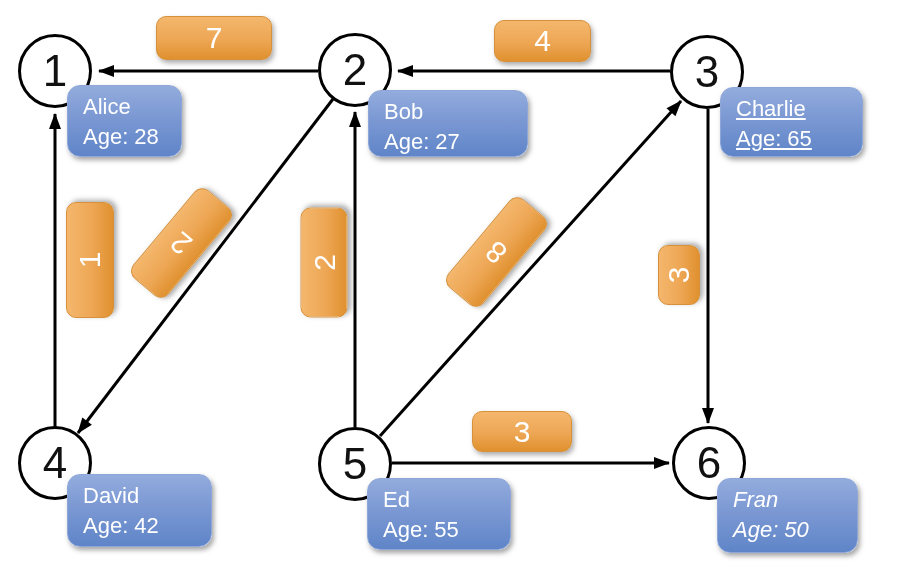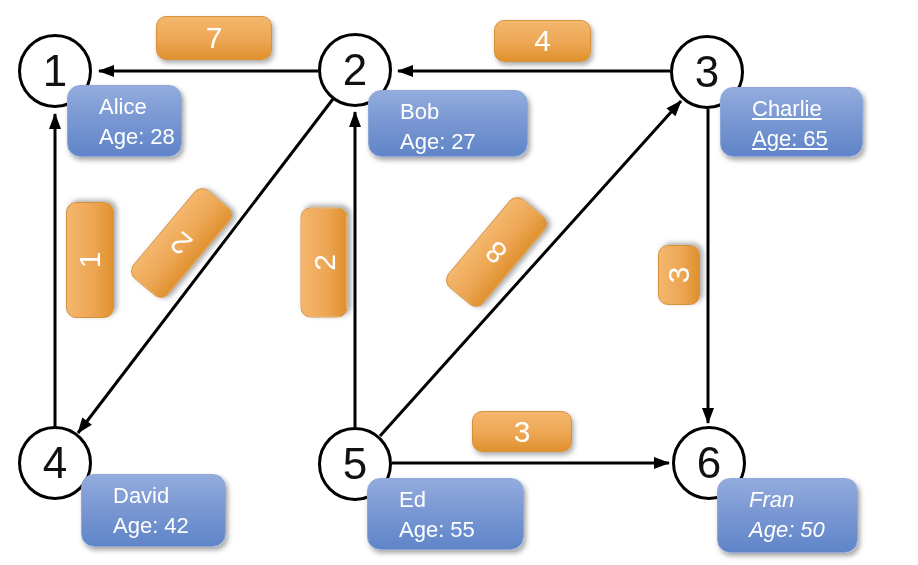--- a/index.html
+++ b/index.html
@@ -31,21 +31,21 @@
   }
 
   .nlabel{
     position:absolute;
     box-sizing:border-box;
     background:linear-gradient(180deg,#93acdd 0%,#7b98d3 45%,#5f85c8 100%);
     border:1px solid #8ea7d8;
     border-radius:13px;
     box-shadow:2px 3px 5px rgba(90,90,90,0.55);
     color:#ffffff;
-    padding:6px 0 0 31px;
+    padding:6px 0 0 15px;
     font-size:22px;
     line-height:30px;
   }
 
   .wlabel{
     position:absolute;
     box-sizing:border-box;
     background:linear-gradient(180deg,#f4b76d 0%,#eda654 55%,#e0912f 100%);
     border:1px solid #d6913a;
     border-radius:10px;
@@ -102,25 +102,25 @@
     <div>Age: 28</div>
   </div>
   <div class="nlabel" style="left:368px;top:90px;width:160px;height:67px;">
     <div>Bob</div>
     <div>Age: 27</div>
   </div>
   <div class="nlabel" style="left:720px;top:87px;width:143px;height:70px;text-decoration:underline;">
     <div>Charlie</div>
     <div>Age: 65</div>
   </div>
-  <div class="nlabel" style="left:81px;top:474px;width:145px;height:73px;">
+  <div class="nlabel" style="left:67px;top:474px;width:145px;height:73px;">
     <div>David</div>
     <div>Age: 42</div>
   </div>
-  <div class="nlabel" style="left:367px;top:478px;width:157px;height:72px;">
+  <div class="nlabel" style="left:367px;top:478px;width:144px;height:72px;">
     <div>Ed</div>
     <div>Age: 55</div>
   </div>
   <div class="nlabel" style="left:717px;top:478px;width:141px;height:75px;font-style:italic;">
     <div>Fran</div>
     <div>Age: 50</div>
   </div>
 
   <div class="wlabel" style="left:156px;top:16px;width:116px;height:44px;">
     <span>7</span>

